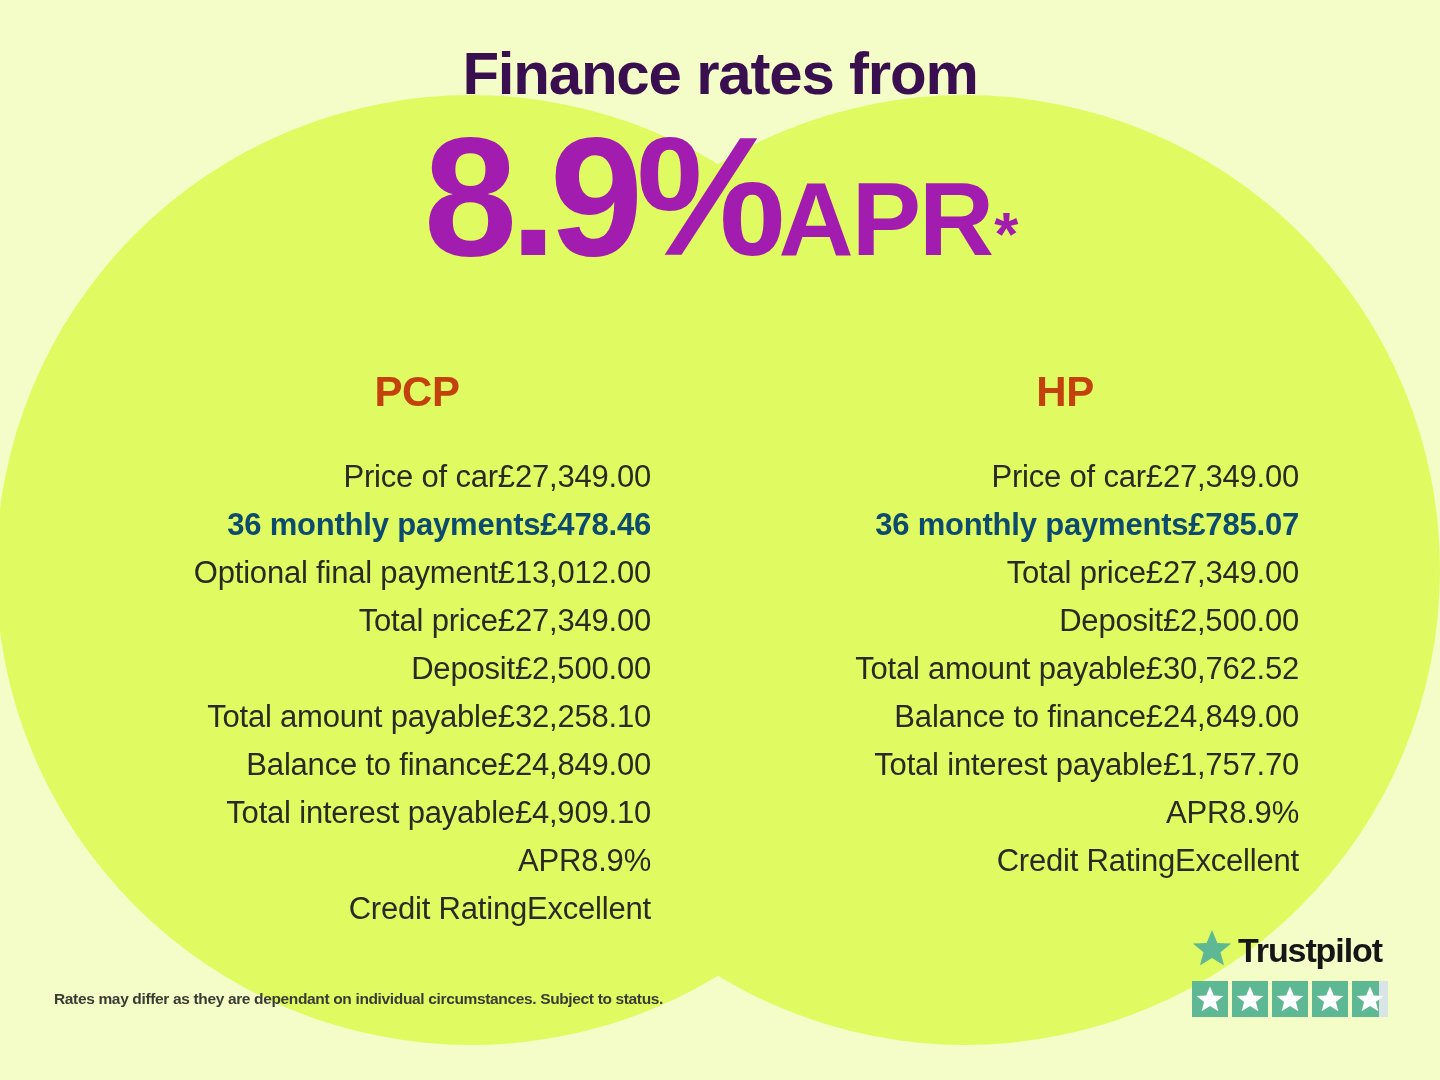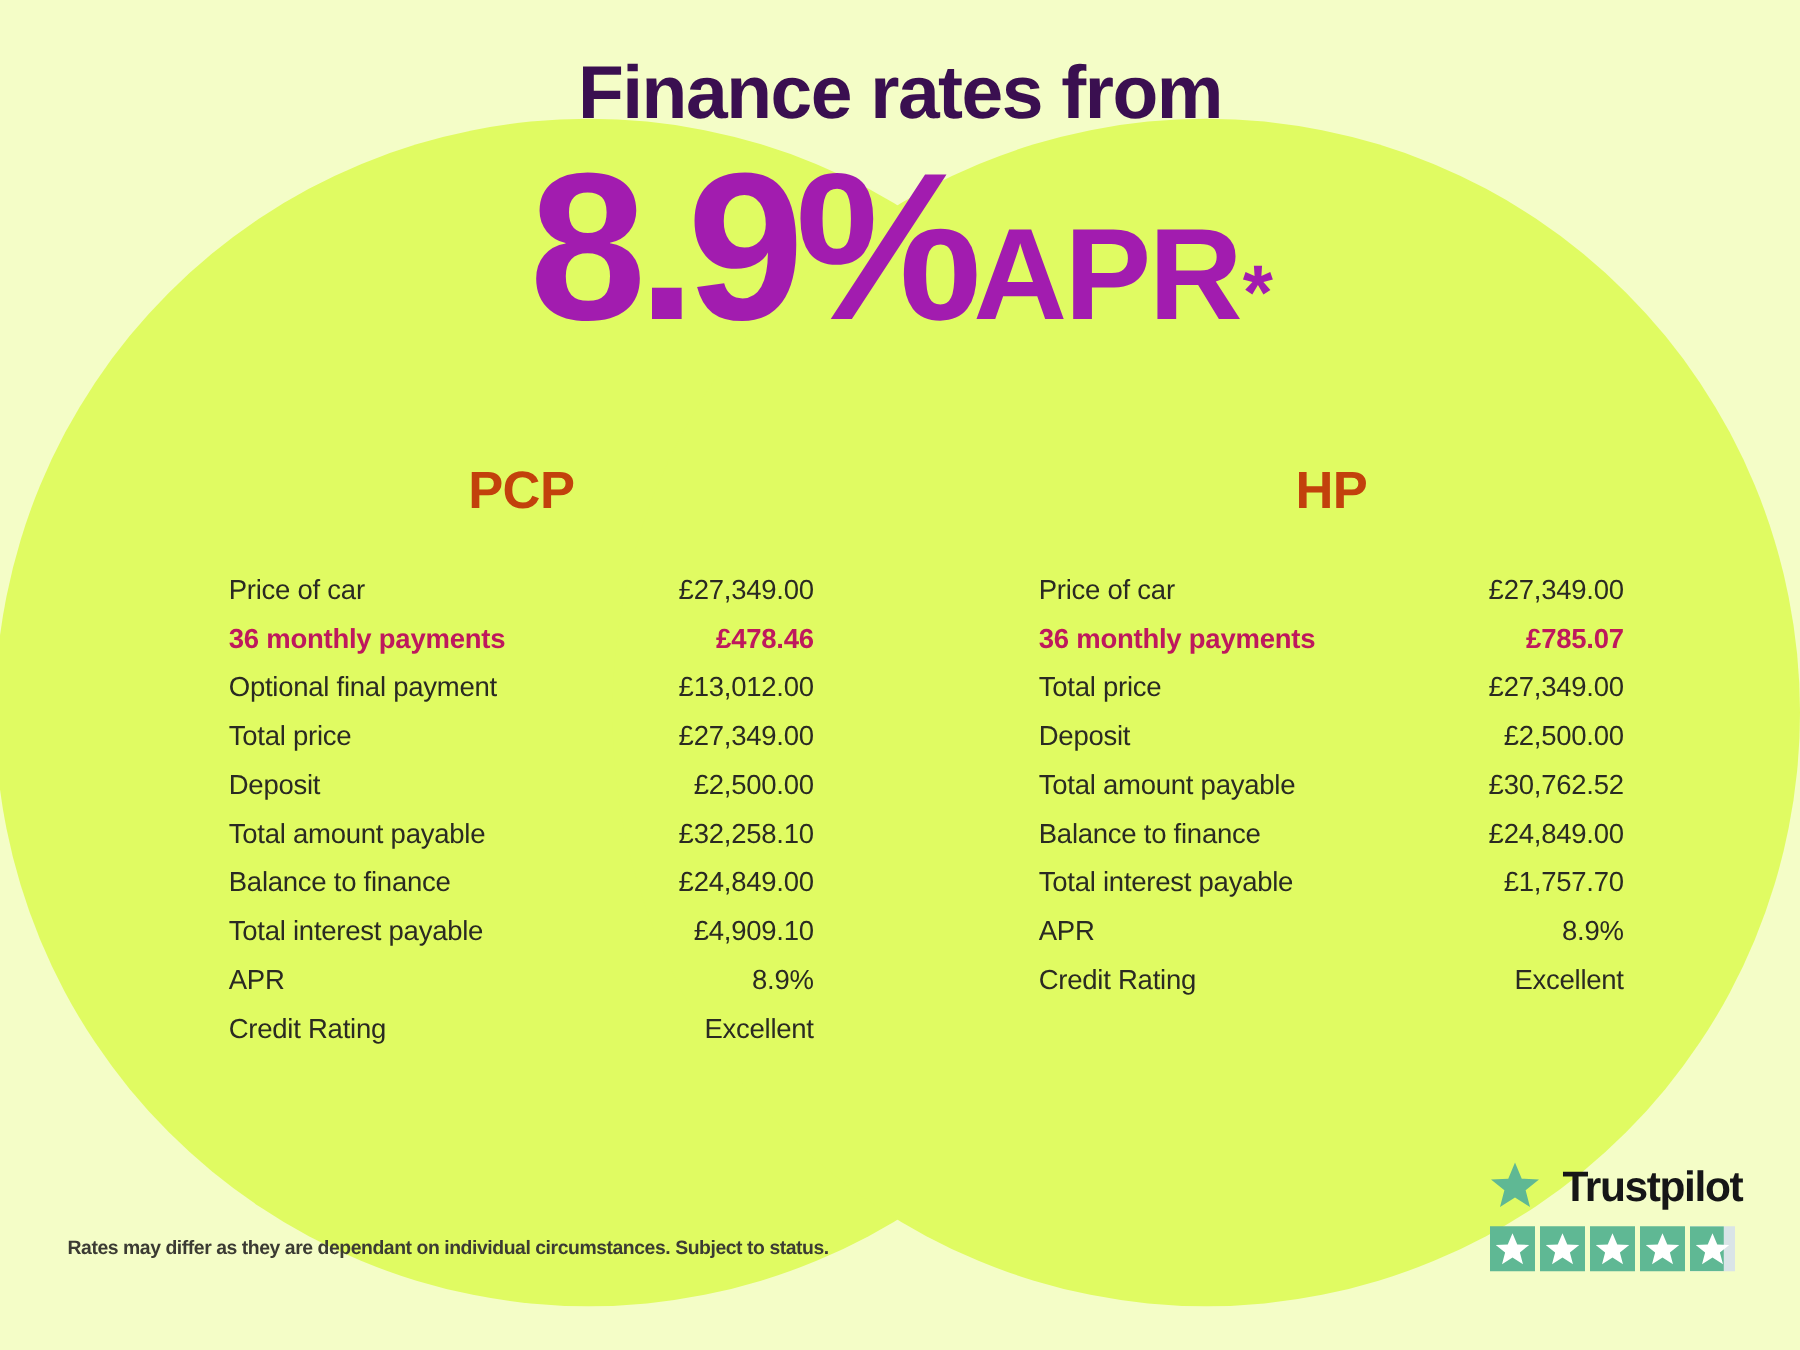--- a/index.html
+++ b/index.html
@@ -104,31 +104,31 @@
     font-size: 42px;
     font-weight: 800;
     color: #c2410c;
     letter-spacing: -0.5px;
     margin-bottom: 36px;
   }
 
   .rows { display: block; }
   .row {
     display: flex;
-    justify-content: space-between;
+    justify-content: flex-end;
     align-items: baseline;
-    font-size: 22px;
+    font-size: 31px;
     color: #2a2a22;
     line-height: 1;
     padding: 8.5px 0;
     letter-spacing: -0.2px;
   }
   .row .rlabel { text-align: left; white-space: nowrap; }
   .row .rvalue { text-align: right; white-space: nowrap; }
-  .row.bold { font-weight: 700; color: #be185d; }
+  .row.bold { font-weight: 700; color: #0c4a6e; }
 
   
   .disclaimer {
     position: absolute;
     left: 54px;
     top: 986px;
     width: 760px;
     font-size: 15.5px;
     line-height: 1.62;
     color: #3b3b33;
@@ -140,21 +140,21 @@
   
   .trustpilot {
     position: absolute;
     left: 1192px;
     top: 928px;
     width: 204px;
   }
   .tp-head {
     display: flex;
     align-items: center;
-    gap: 18px;
+    gap: 6px;
     height: 44px;
   }
   .tp-star-logo { flex: 0 0 auto; }
   .tp-word {
     font-size: 34px;
     font-weight: 700;
     color: #161617;
     letter-spacing: -1.1px;
     line-height: 1;
   }

